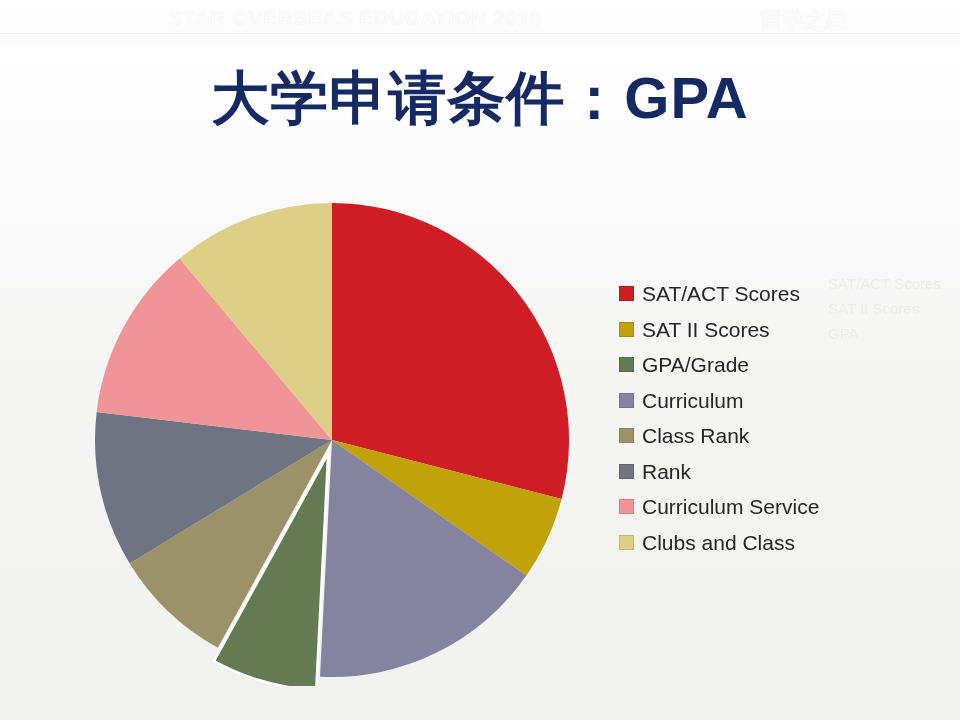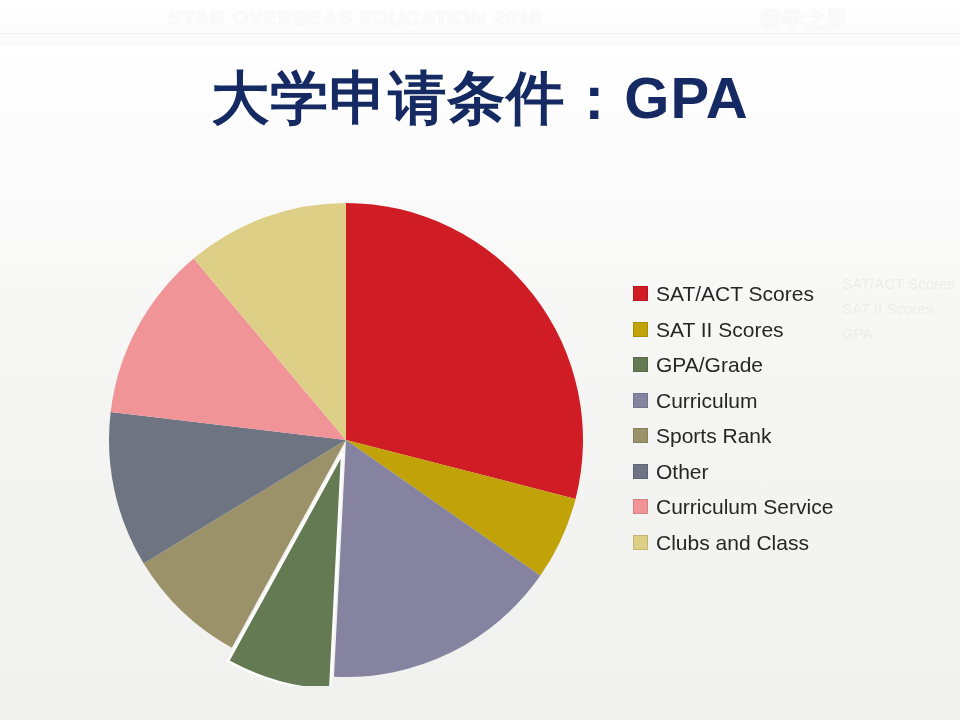--- a/index.html
+++ b/index.html
@@ -43,21 +43,21 @@
     position:absolute;left:0;top:60px;width:960px;
     text-align:center;
     font-size:58px;font-weight:bold;
     color:#152a63;
     letter-spacing:1px;
     white-space:nowrap;
   }
   #slide-title .lat{font-family:"Liberation Sans",sans-serif;}
   
   #chart-area{
-    position:absolute;left:20px;top:150px;width:920px;height:560px;
+    position:absolute;left:6px;top:150px;width:920px;height:560px;
   }
   #pie-wrap{
     position:absolute;left:69px;top:16px;width:520px;height:520px;
   }
   #pie-svg{display:block;}
   
   #legend{
     position:absolute;left:613px;top:126px;
     width:280px;
   }
@@ -131,25 +131,25 @@
     <div class="legend-row">
       <span class="legend-swatch" style="background: rgb(99, 122, 82);"></span>
       <span class="legend-label">GPA/Grade</span>
     </div>
     <div class="legend-row">
       <span class="legend-swatch" style="background: rgb(133, 131, 159);"></span>
       <span class="legend-label">Curriculum</span>
     </div>
     <div class="legend-row">
       <span class="legend-swatch" style="background: rgb(156, 146, 105);"></span>
-      <span class="legend-label">Sports Rank</span>
+      <span class="legend-label">Class Rank</span>
     </div>
     <div class="legend-row">
       <span class="legend-swatch" style="background: rgb(110, 116, 129);"></span>
-      <span class="legend-label">Other</span>
+      <span class="legend-label">Rank</span>
     </div>
     <div class="legend-row">
       <span class="legend-swatch" style="background: rgb(240, 148, 152);"></span>
       <span class="legend-label">Curriculum Service</span>
     </div>
     <div class="legend-row">
       <span class="legend-swatch" style="background: rgb(221, 208, 134);"></span>
       <span class="legend-label">Clubs and Class</span>
     </div>
   </div>

